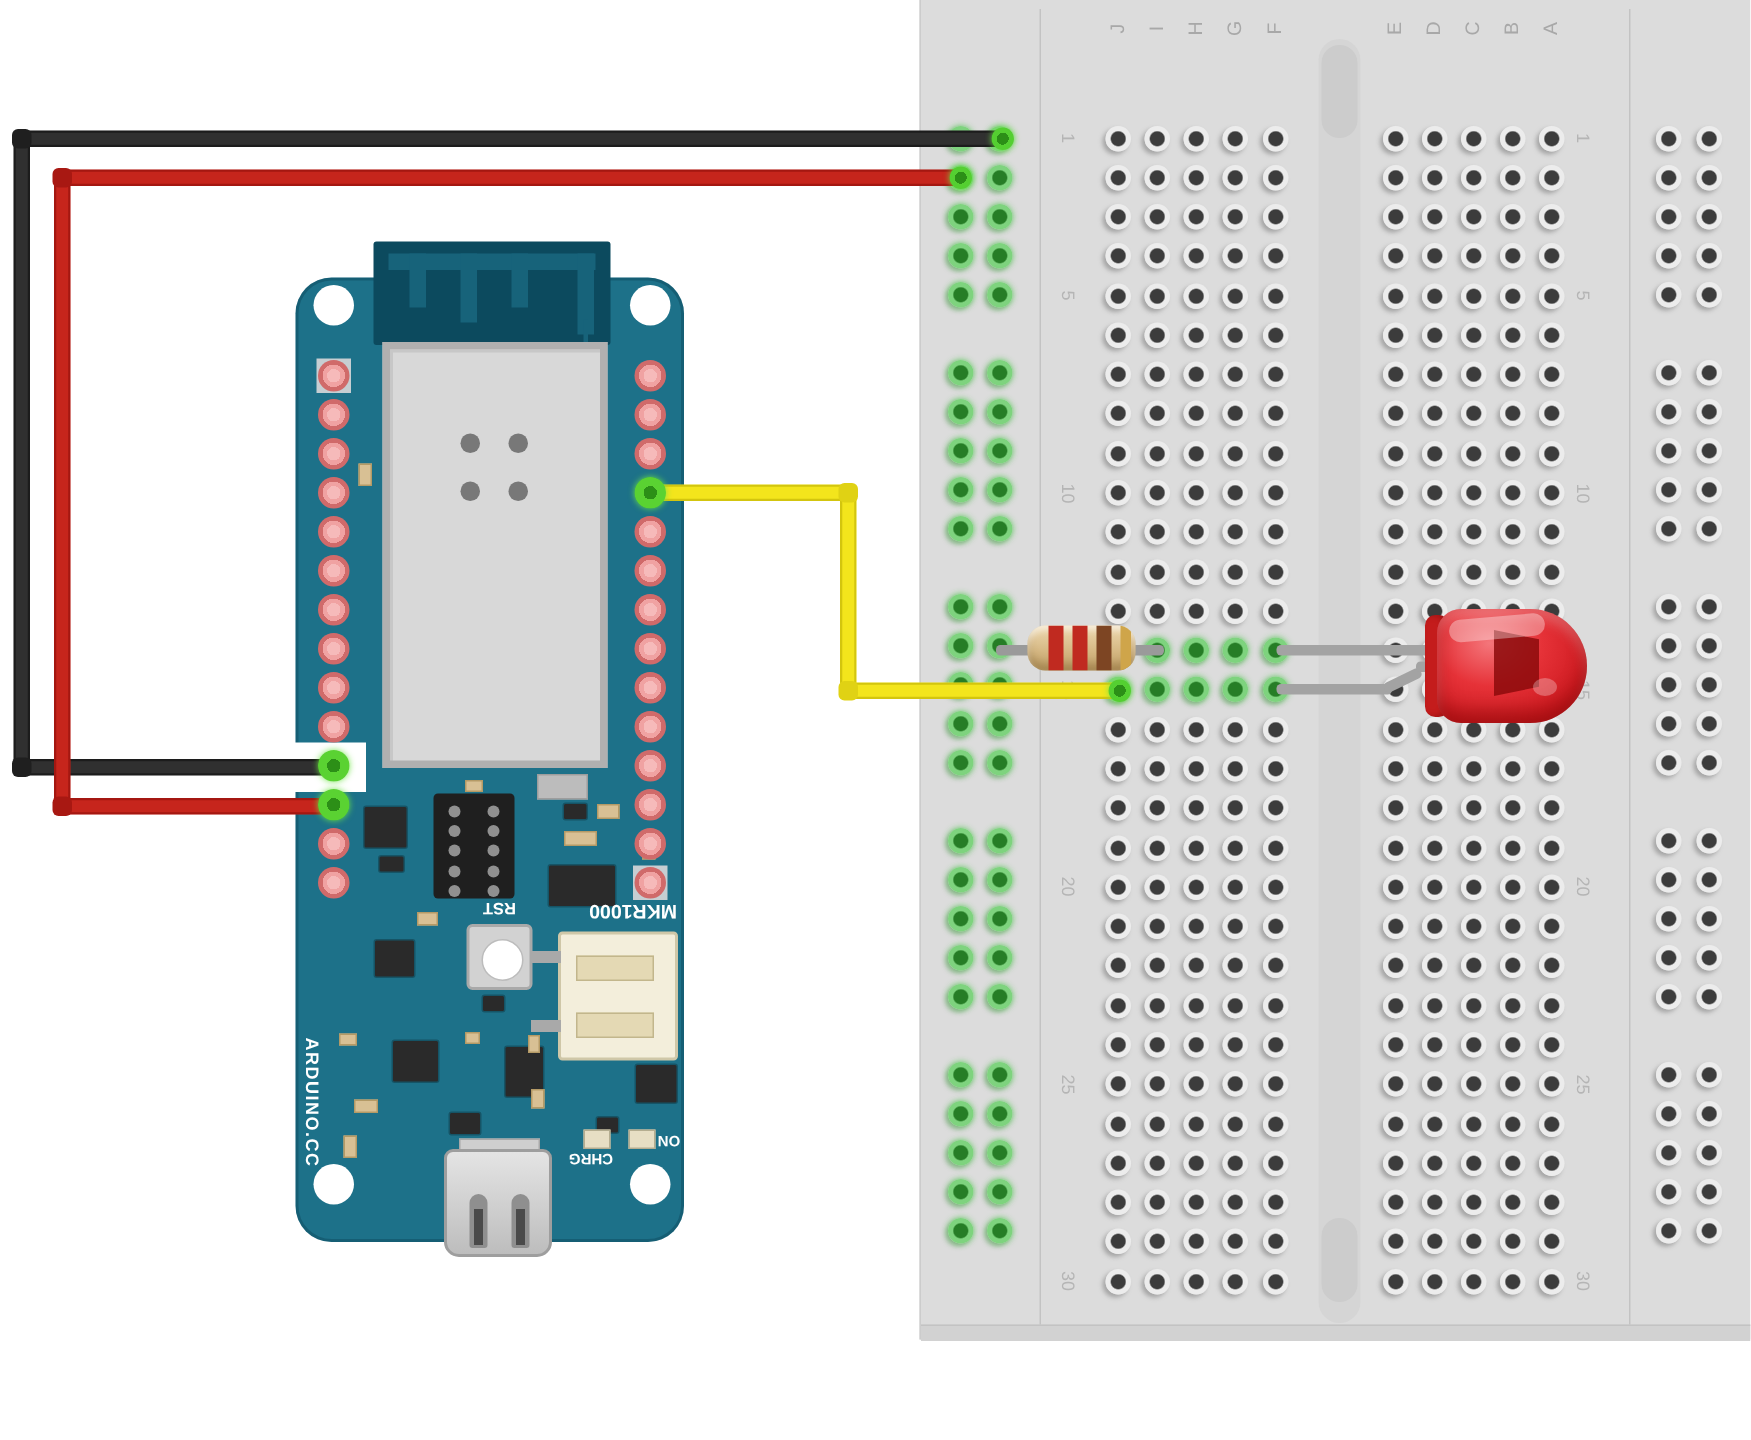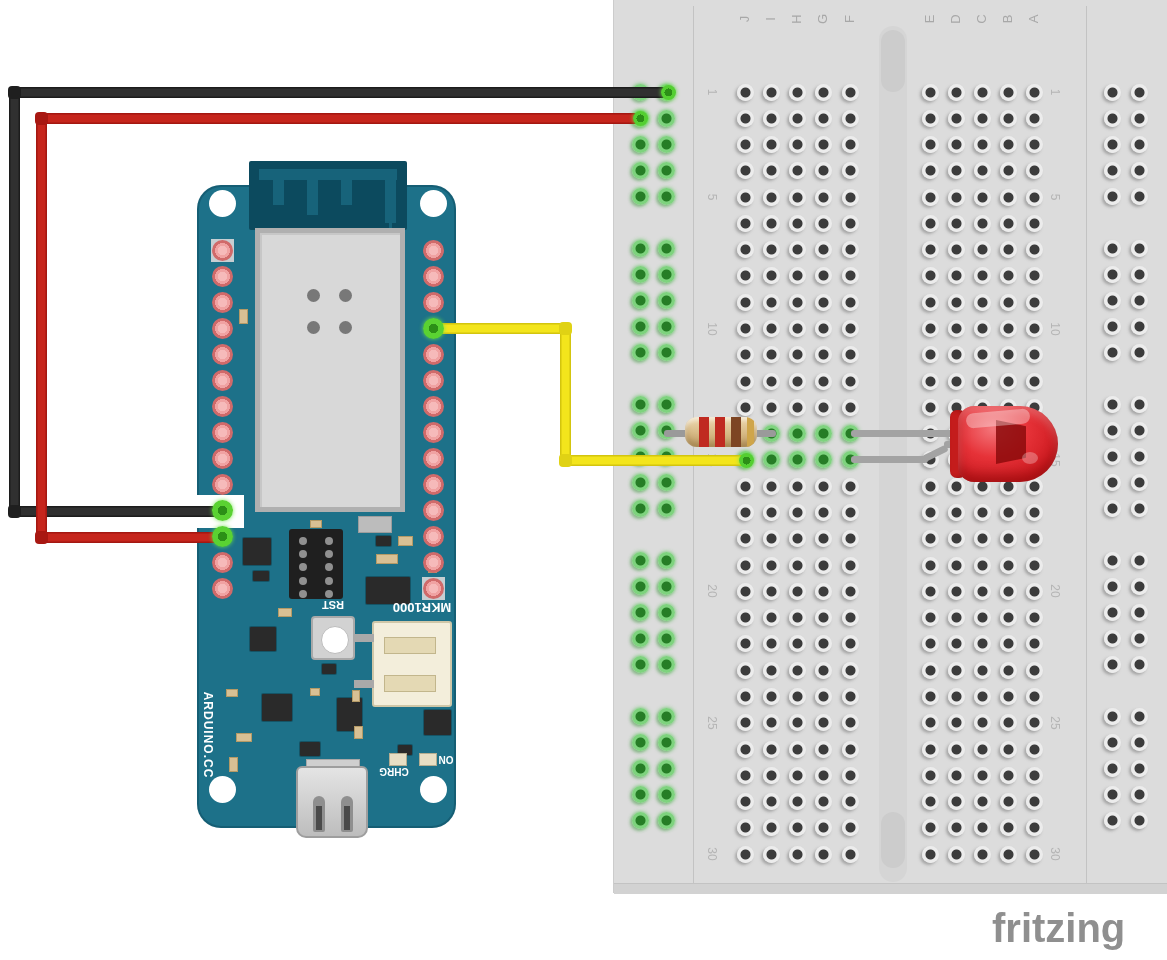--- a/index.html
+++ b/index.html
@@ -682,14 +682,13 @@
     <div class="led-leg" style="left:78px;top:60.5px;width:27px;transform:rotate(-26deg);transform-origin:left center"></div>
     <div class="led-leg" style="left:99px;top:45.5px;width:22px"></div>
     <div id="led-flange"></div>
     <div id="led-body">
       <div id="led-post"></div>
       <div id="led-highlight"></div>
       <div id="led-glint"></div>
     </div>
   </div>
 
-  <div id="watermark">fritzing</div>
 </div>
 
 </body></html>

